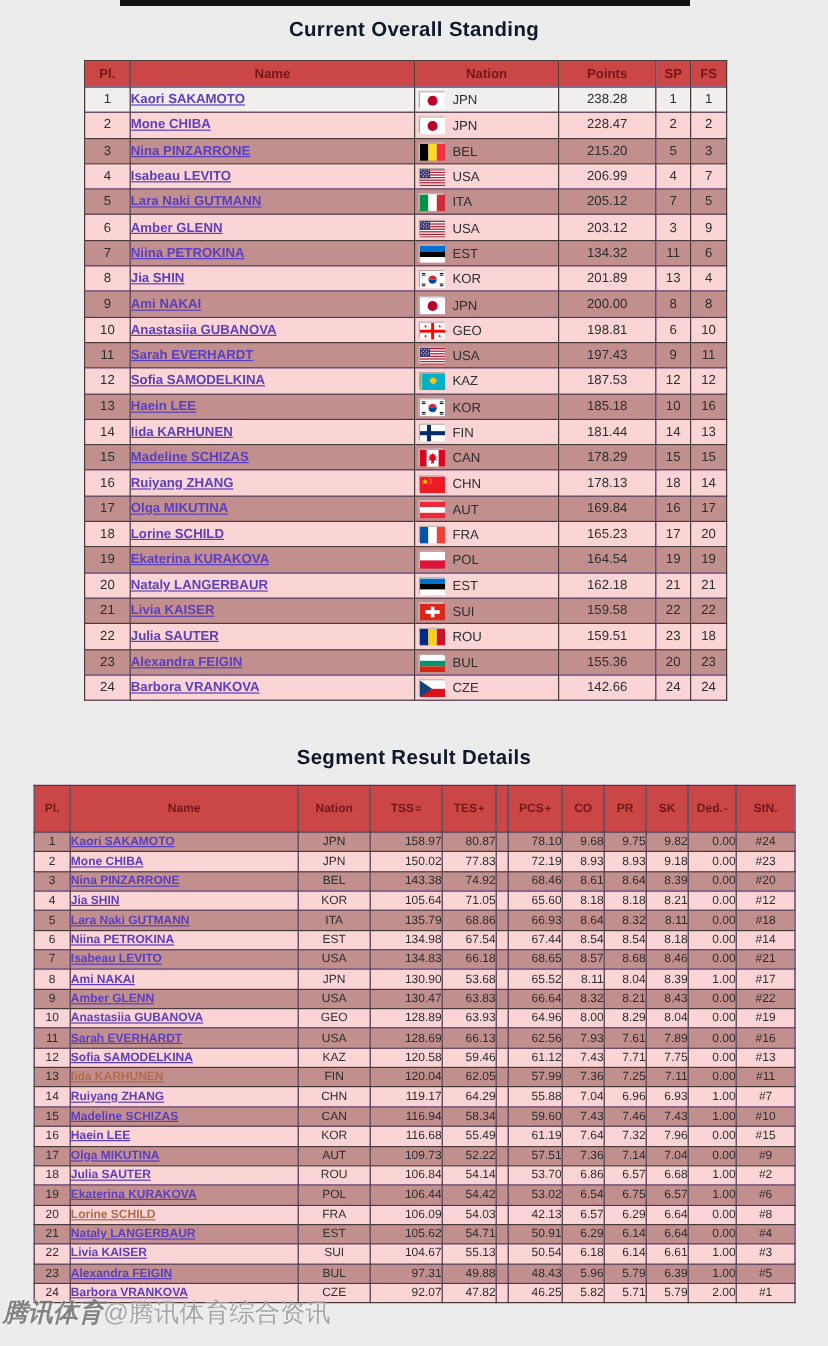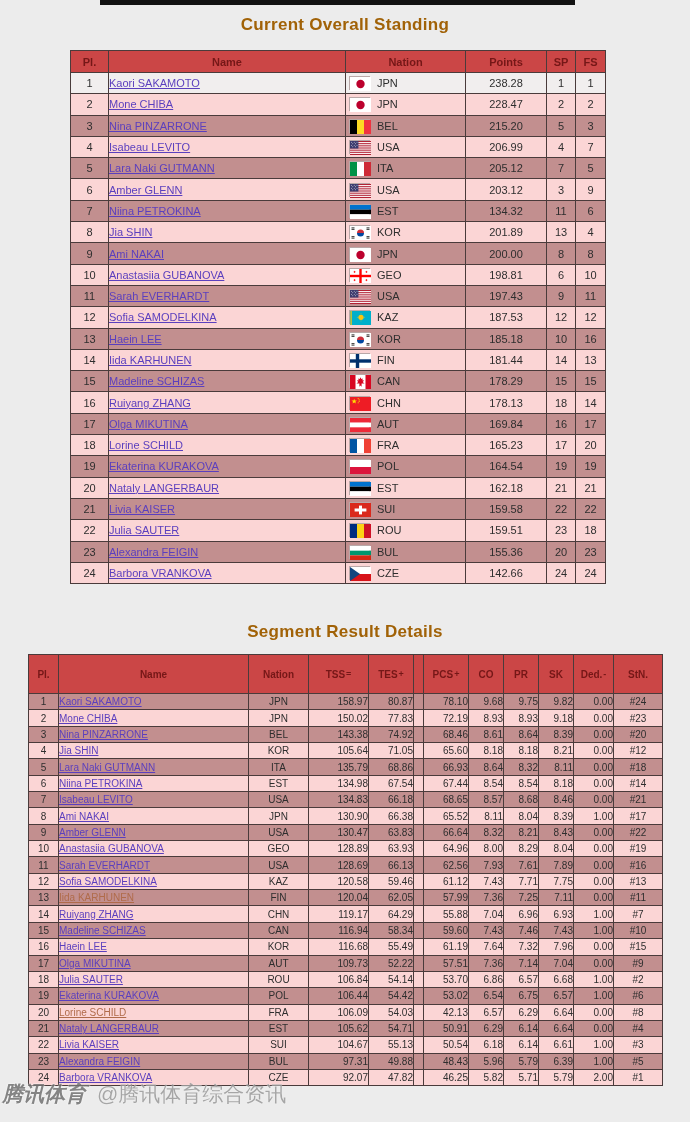--- a/index.html
+++ b/index.html
@@ -6,52 +6,52 @@
     --page-bg:#ececec; --header-bg:#cb4646; --header-text:#751717;
     --row-pink:#fbd5d5; --row-mauve:#c28f8f; --row-first:#f1eeee;
     --link:#5b3fbe; --link-visited:#b06b4a; --grid:#4a3b3b; --cell-text:#2e2e2e;
   }
   *{box-sizing:border-box;}
   html,body{margin:0;padding:0;}
   body{background:var(--page-bg);font-family:"Liberation Sans",sans-serif;}
   .stage{position:relative;width:690px;height:1122px;background:var(--page-bg);overflow:hidden;}
   .topbar{position:absolute;left:100px;top:0;width:475px;height:5px;background:#121212;}
   .title{position:absolute;left:0;width:100%;text-align:center;margin:0;
-         font-size:17px;font-weight:600;color:#a16207;letter-spacing:.3px;}
+         font-size:17px;font-weight:600;color:#0f172a;letter-spacing:.3px;}
   .t1{top:15px;}
   .t2{top:622px;}
   table.tbl{position:absolute;border-collapse:collapse;table-layout:fixed;background:#f0abfc;
             color:var(--cell-text);}
   .tbl th,.tbl td{border:1px solid var(--grid);overflow:hidden;white-space:nowrap;padding:0;}
   .tbl thead th{background:var(--header-bg);color:var(--header-text);font-weight:bold;text-align:center;}
   .tbl1{left:70px;top:50px;width:535px;font-size:11px;}
   .tbl1 thead th{height:22px;font-size:11px;}
   .tbl1 td{height:21.3px;}
   .tbl2{left:28px;top:654px;width:634px;font-size:10px;}
   .tbl2 thead th{height:39px;font-size:10px;}
   .tbl2 td{height:16.35px;}
   .ctr{text-align:center;}
   .left{text-align:left;padding-left:8px;}
   .num{text-align:right;padding-right:4px;}
   .nation{text-align:left;padding-left:7px;}
-  .lnk{color:var(--link);text-decoration:underline;cursor:pointer;}
+  .lnk{color:var(--link);text-decoration:underline;cursor:pointer;font-weight:bold;}
   .lnk.visited{color:var(--link-visited);}
   .row-pink td{background:var(--row-pink);}
   .row-mauve td{background:var(--row-mauve);}
   .row-first td{background:var(--row-first);}
   .flag{display:inline-block;width:21px;height:14px;border:1px solid #b9a8a8;background:#fff;
         vertical-align:-3px;margin:0 7px 0 3px;line-height:0;}
   .flag svg{display:block;}
   .h2{display:flex;flex-direction:row;align-items:center;justify-content:center;gap:1px;height:100%;}
   .h2 .sub{font-size:9px;font-weight:bold;line-height:8px;}
   .watermark{position:absolute;left:2px;top:1080px;z-index:5;pointer-events:none;
              font-size:21px;white-space:nowrap;opacity:.85;}
   .wm-bold{font-weight:bold;font-style:italic;color:#737373;
            text-shadow:0 0 1px #fff,0 0 2px #fff;}
-  .wm-rest{font-weight:normal;color:#9a9a9a;text-shadow:0 0 1px #fff;margin-left:11px;}
+  .wm-rest{font-weight:normal;color:#9a9a9a;text-shadow:0 0 1px #fff;}
 </style>
 </head>
 <body>
 
 <div class="stage">
   <div class="topbar"></div>
 
   <h1 class="title t1">Current Overall Standing</h1>
 
   <table class="tbl tbl1">
@@ -617,21 +617,21 @@
           <td class="num">8.68</td>
           <td class="num">8.46</td>
           <td class="num">0.00</td>
           <td class="ctr">#21</td>
         </tr>
         <tr class="row-pink">
           <td class="ctr">8</td>
           <td class="left"><a class="lnk">Ami NAKAI</a></td>
           <td class="ctr">JPN</td>
           <td class="num">130.90</td>
-          <td class="num">66.38</td>
+          <td class="num">53.68</td>
           <td></td>
           <td class="num">65.52</td>
           <td class="num">8.11</td>
           <td class="num">8.04</td>
           <td class="num">8.39</td>
           <td class="num">1.00</td>
           <td class="ctr">#17</td>
         </tr>
         <tr class="row-mauve">
           <td class="ctr">9</td>

